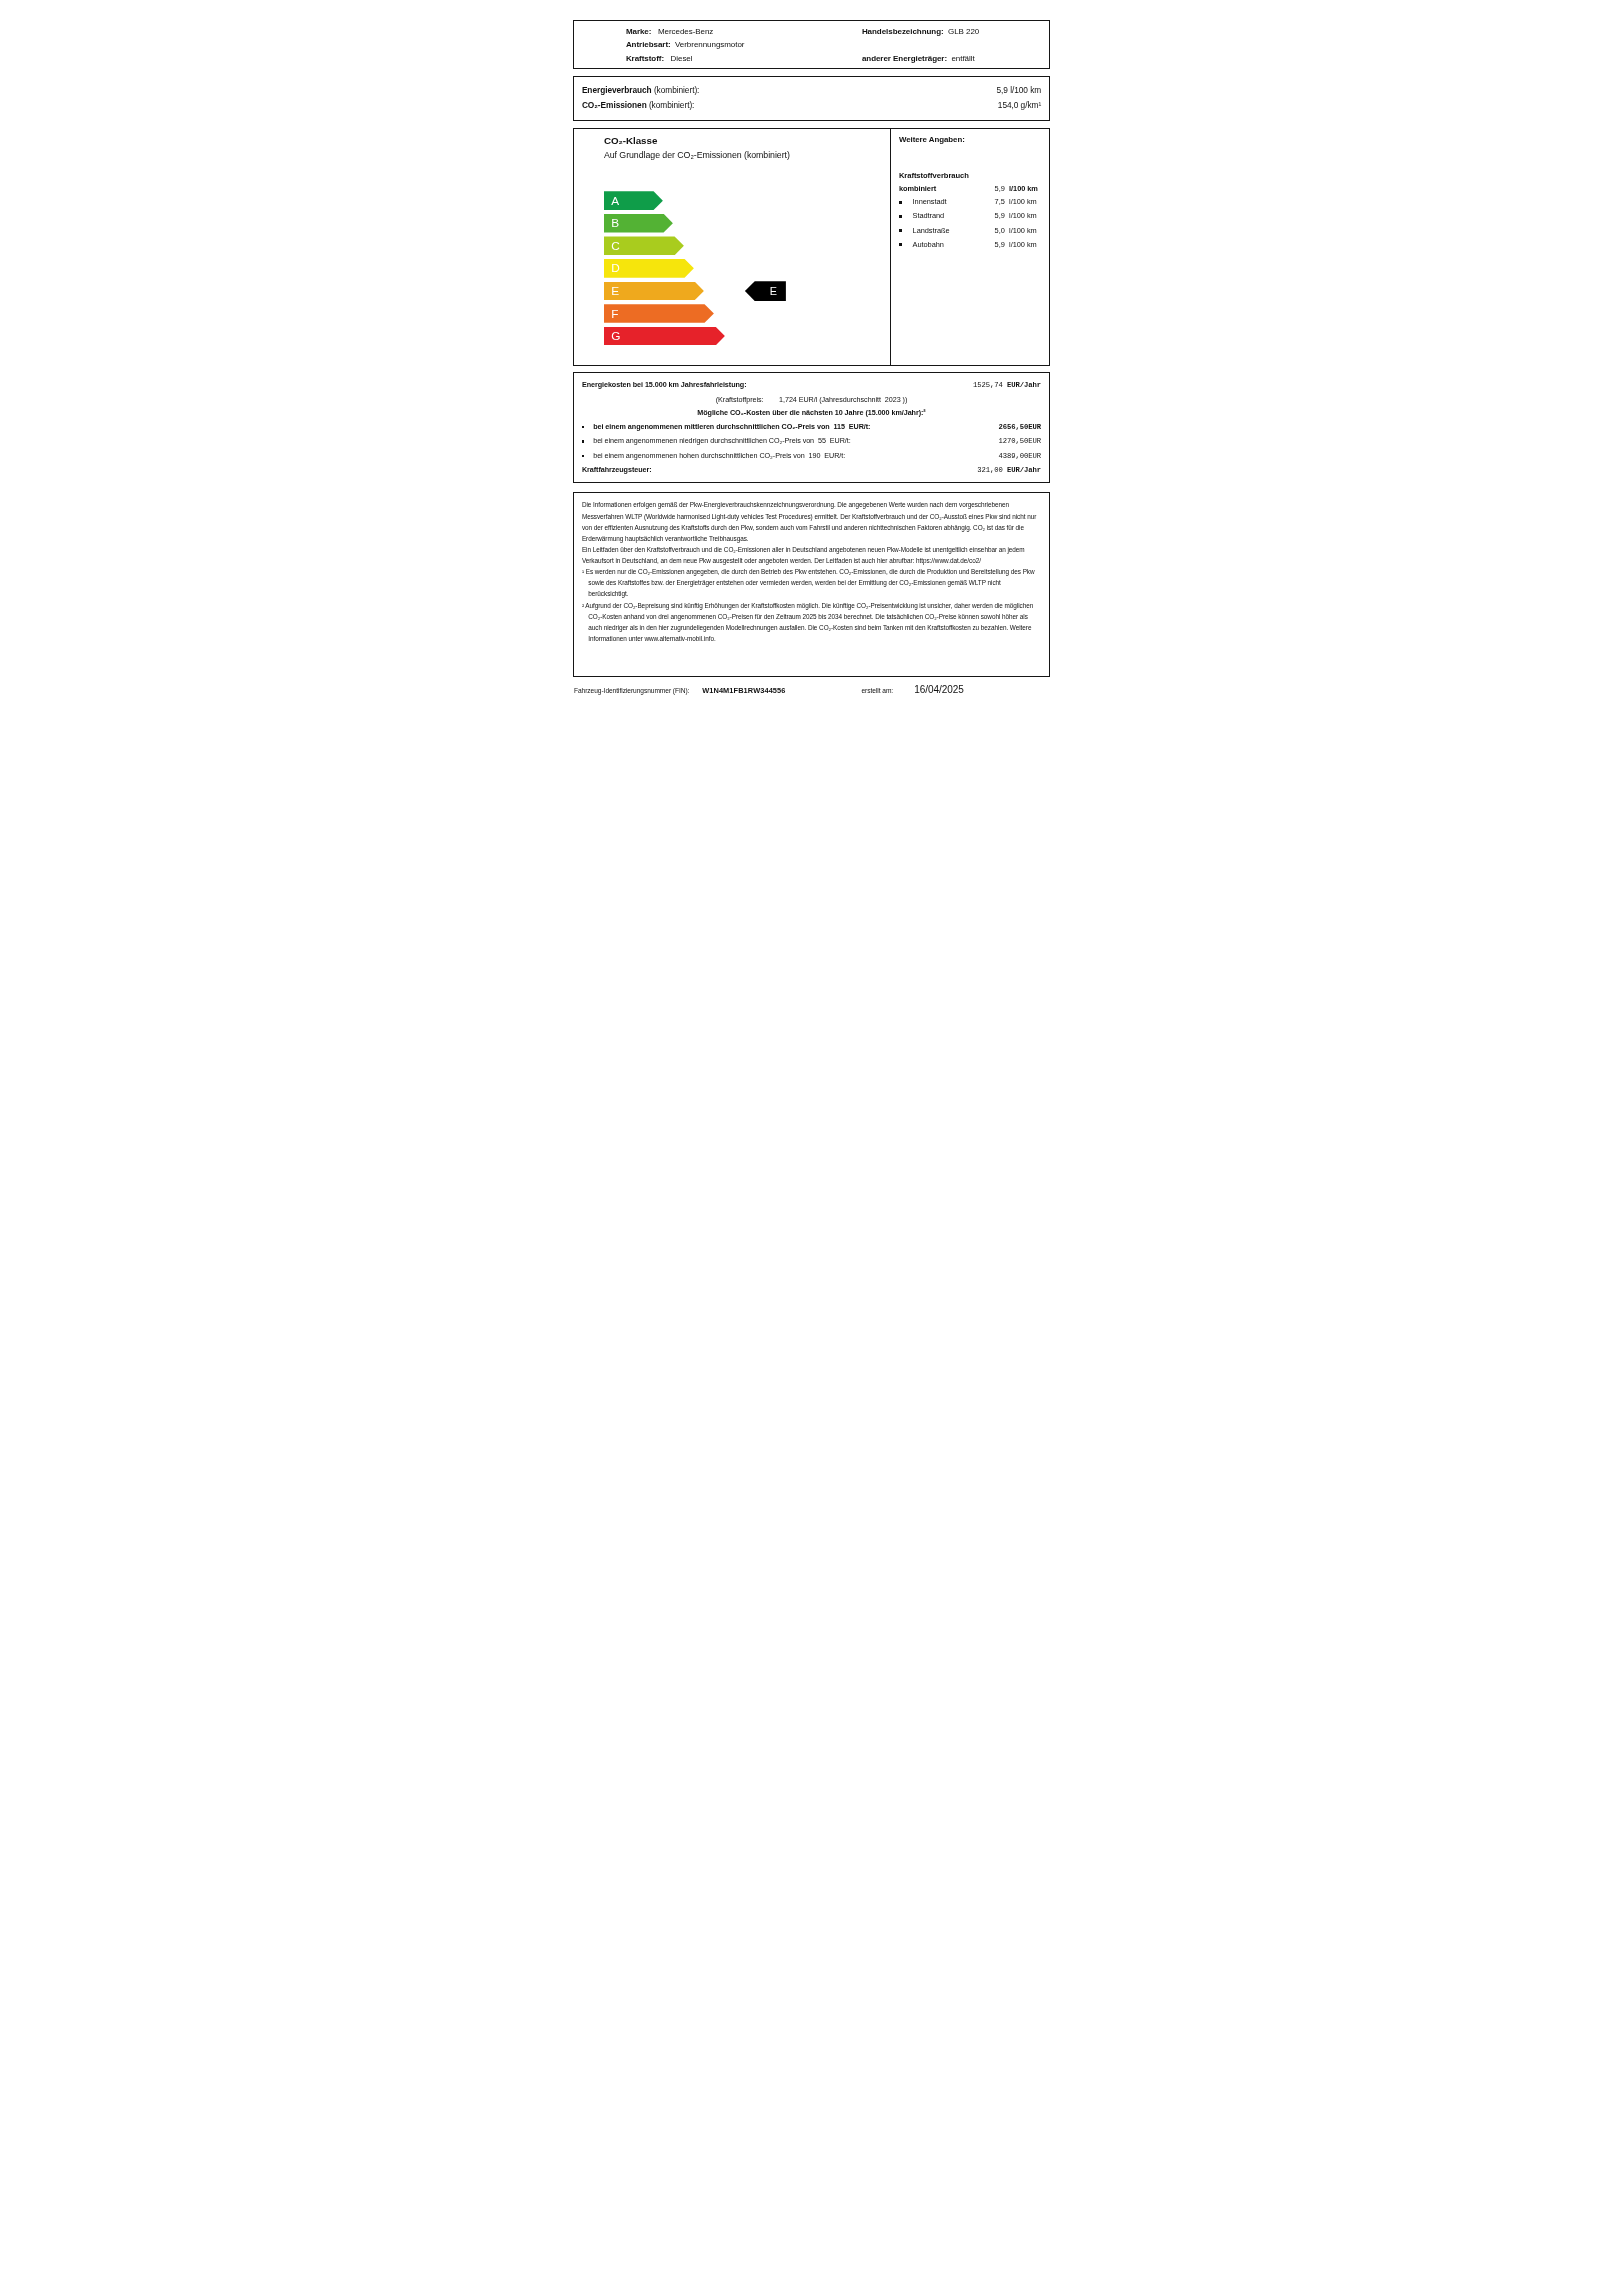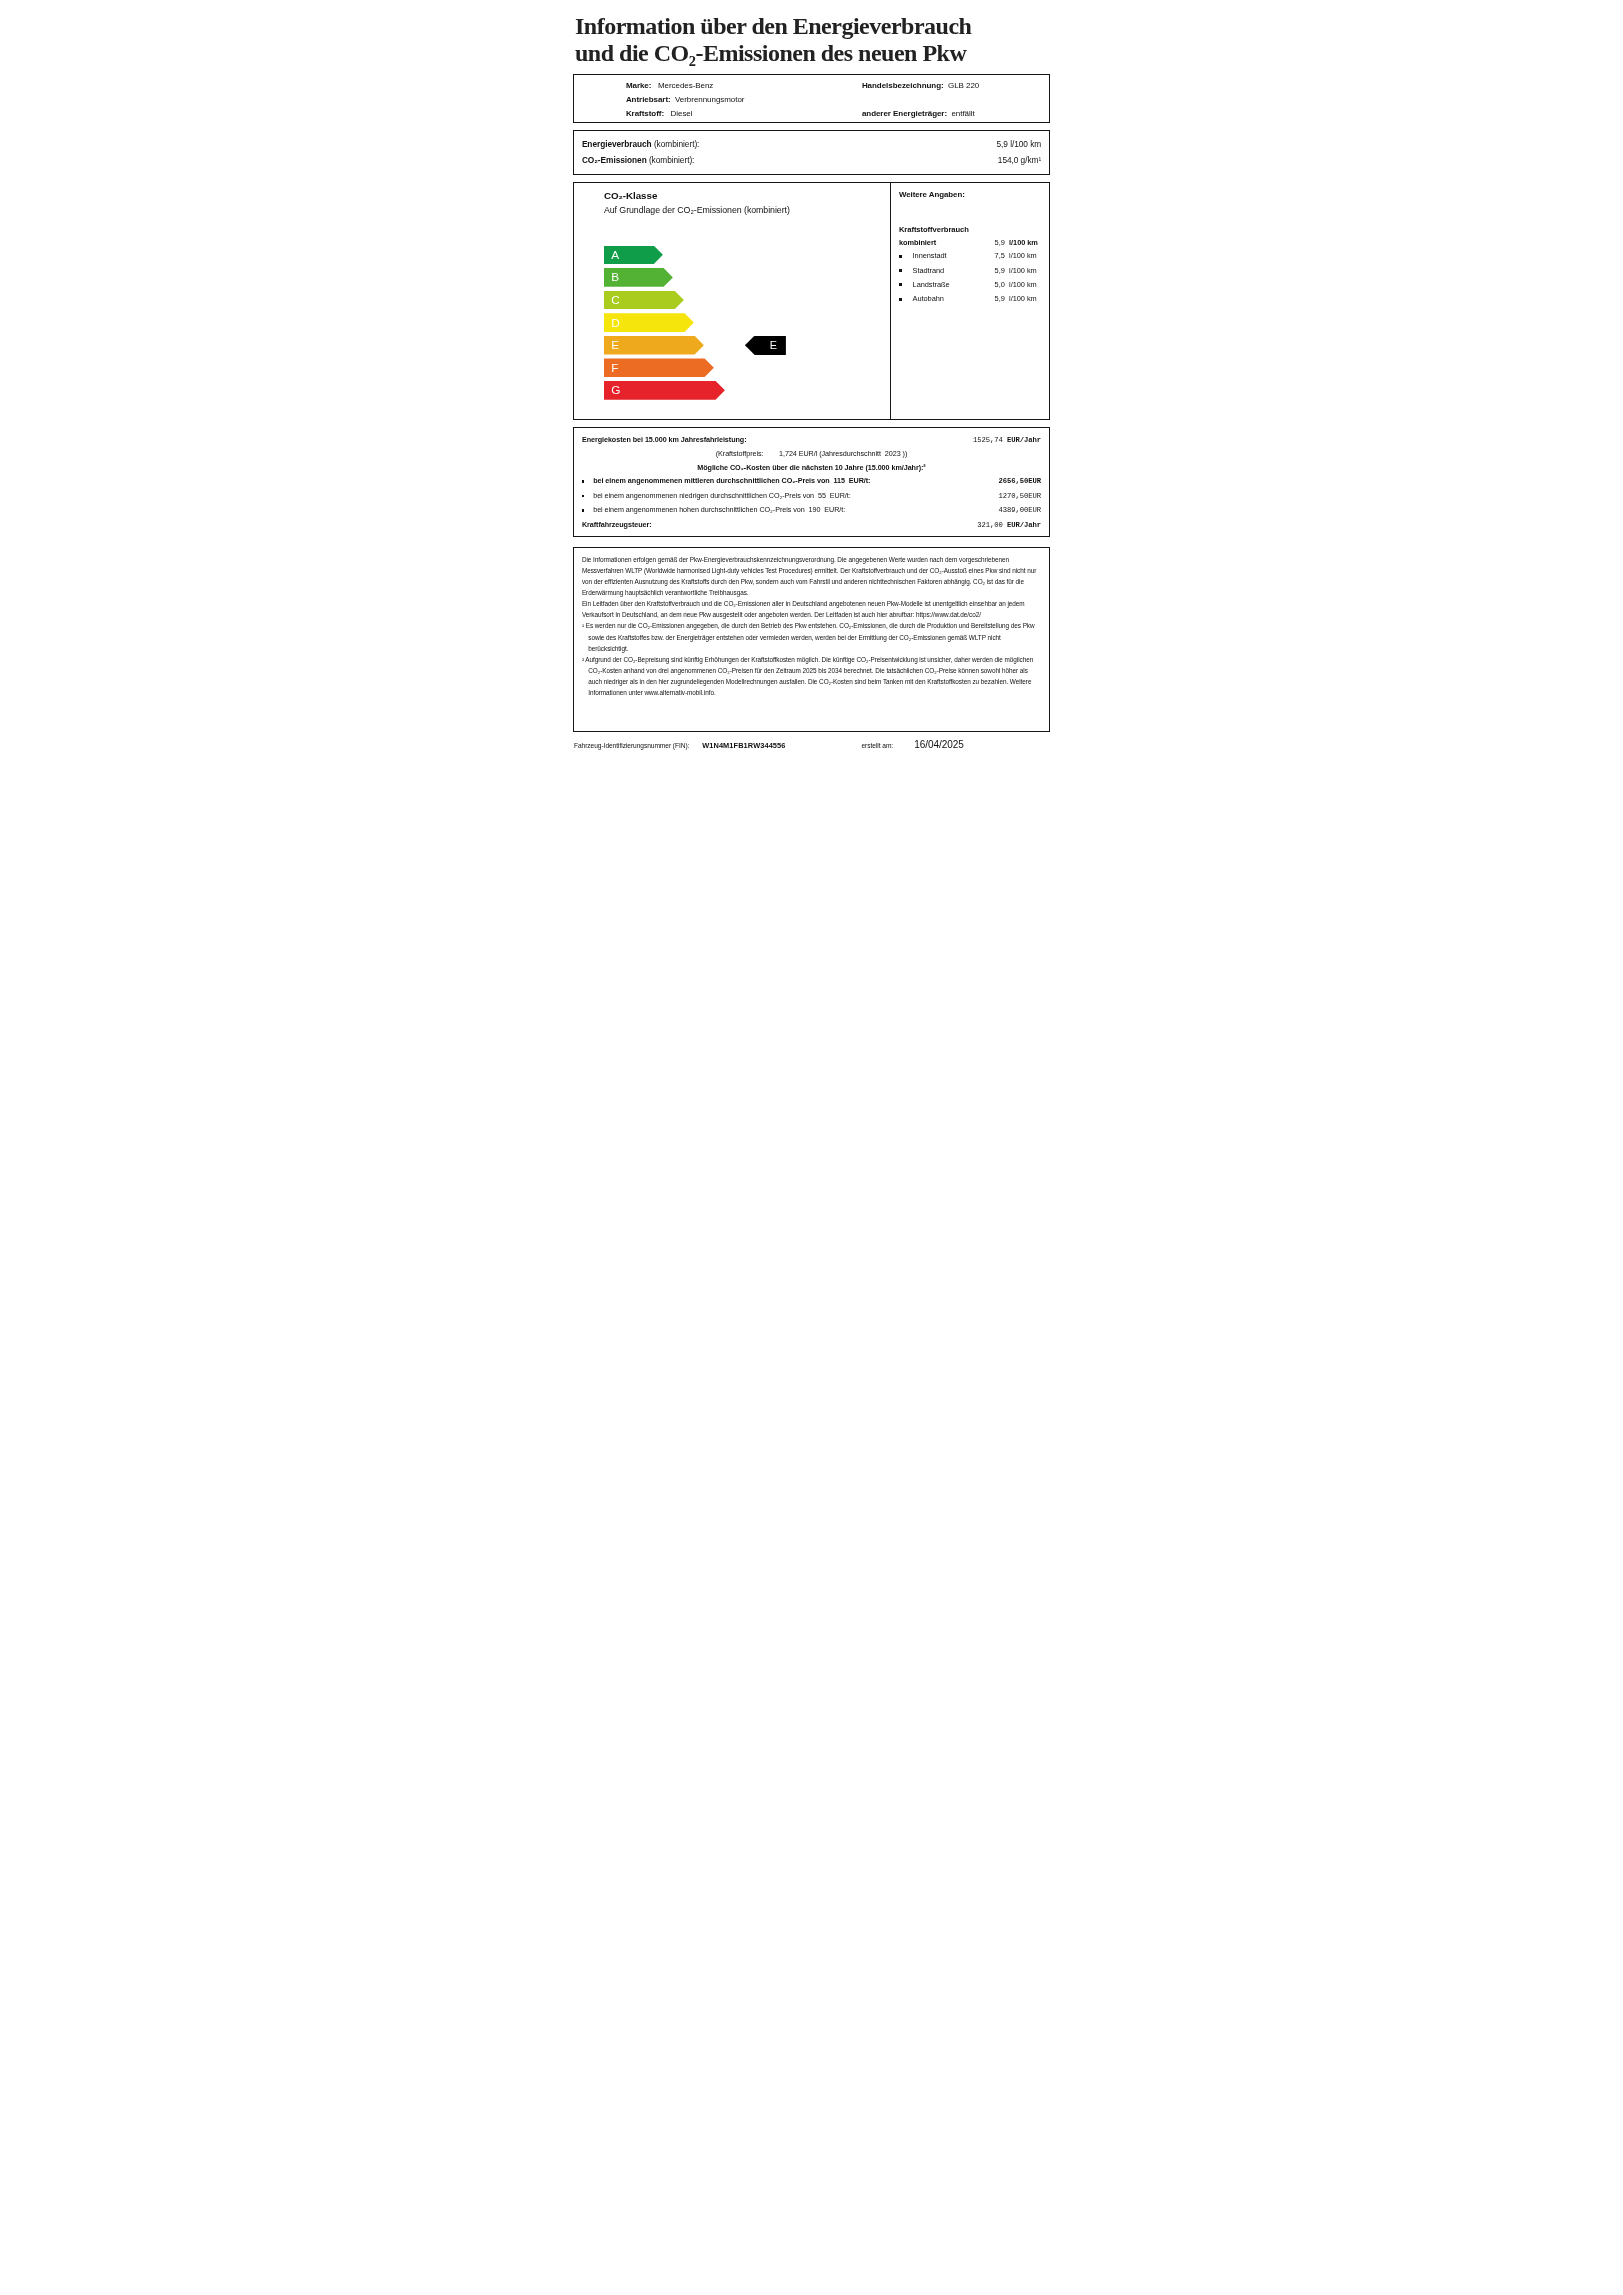--- a/index.html
+++ b/index.html
@@ -83,24 +83,20 @@
   .footer-line { display:flex; align-items:baseline; margin-top:6.9px; font-size:6.6px; padding:0 1px; }
   .fin-value { font-size:7.4px; font-weight:600; margin-left:12.8px; letter-spacing:0.1px; }
   .created-label { margin-left:76px; }
   .created-value { font-size:10px; margin-left:21px; }
 </style>
 </head>
 <body>
 
 <div class="page">
 
-  <div class="title">
-    <div>Information über den Energieverbrauch</div>
-    <div>und die CO₂-Emissionen des neuen Pkw</div>
-  </div>
 
   <div class="box box-vehicle">
     <div class="vgrid">
       <div class="vcell">
         <span class="lbl">Marke:</span>
         <span class="val">&nbsp;&nbsp;<span>Mercedes-Benz</span></span>
       </div>
       <div class="vcell">
         <span class="lbl">Handelsbezeichnung:</span>
         <span class="val">&nbsp;<span>GLB 220</span></span>

